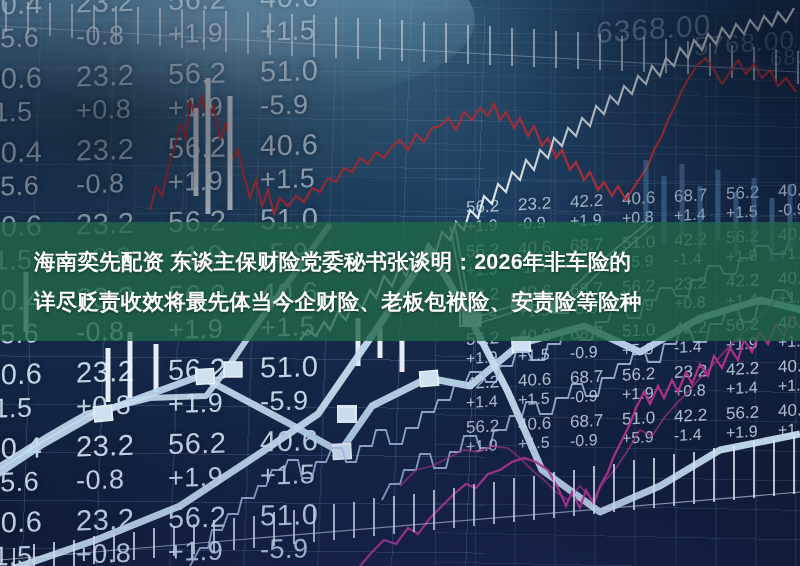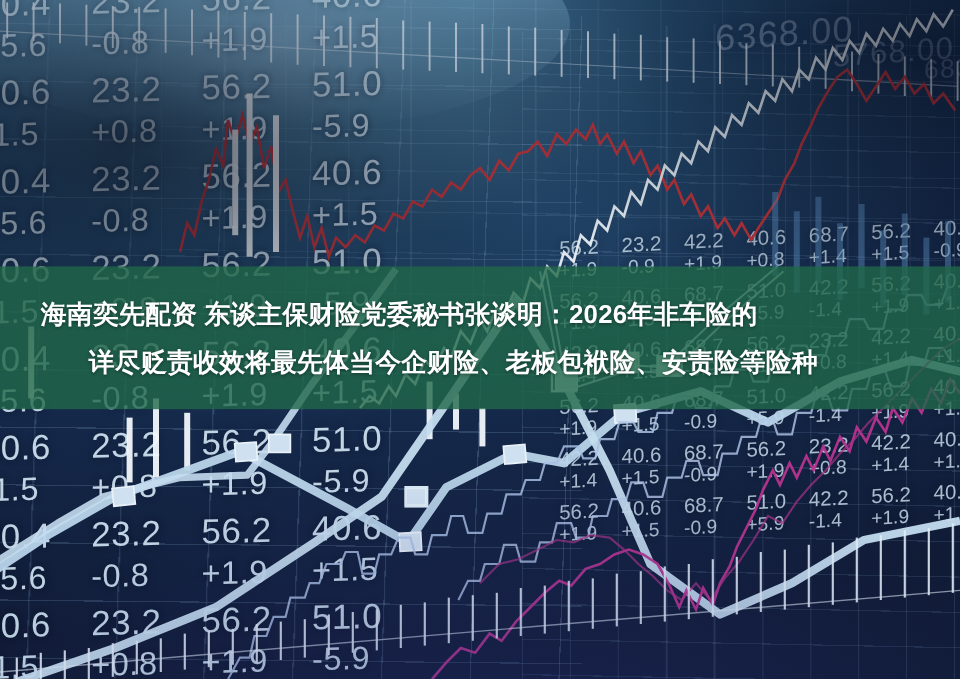--- a/index.html
+++ b/index.html
@@ -142,21 +142,21 @@
   }
   #headline {
     margin: 0;
     color: #ffffff;
     font-size: 21.5px;
     font-weight: bold;
     line-height: 40px;
     letter-spacing: .2px;
     text-shadow: 0 1px 3px rgba(0,0,0,.45);
   }
-  #headline .l2 { display: block; margin-left: 40px; }
+  #headline .l2 { display: block; }
 </style>
 </head>
 <body>
 
 <div id="stage">
 
   <div class="layer" id="bg-base"></div>
 
   <div class="layer" id="grid-left"></div>
   <div class="layer" id="grid-right"></div>

